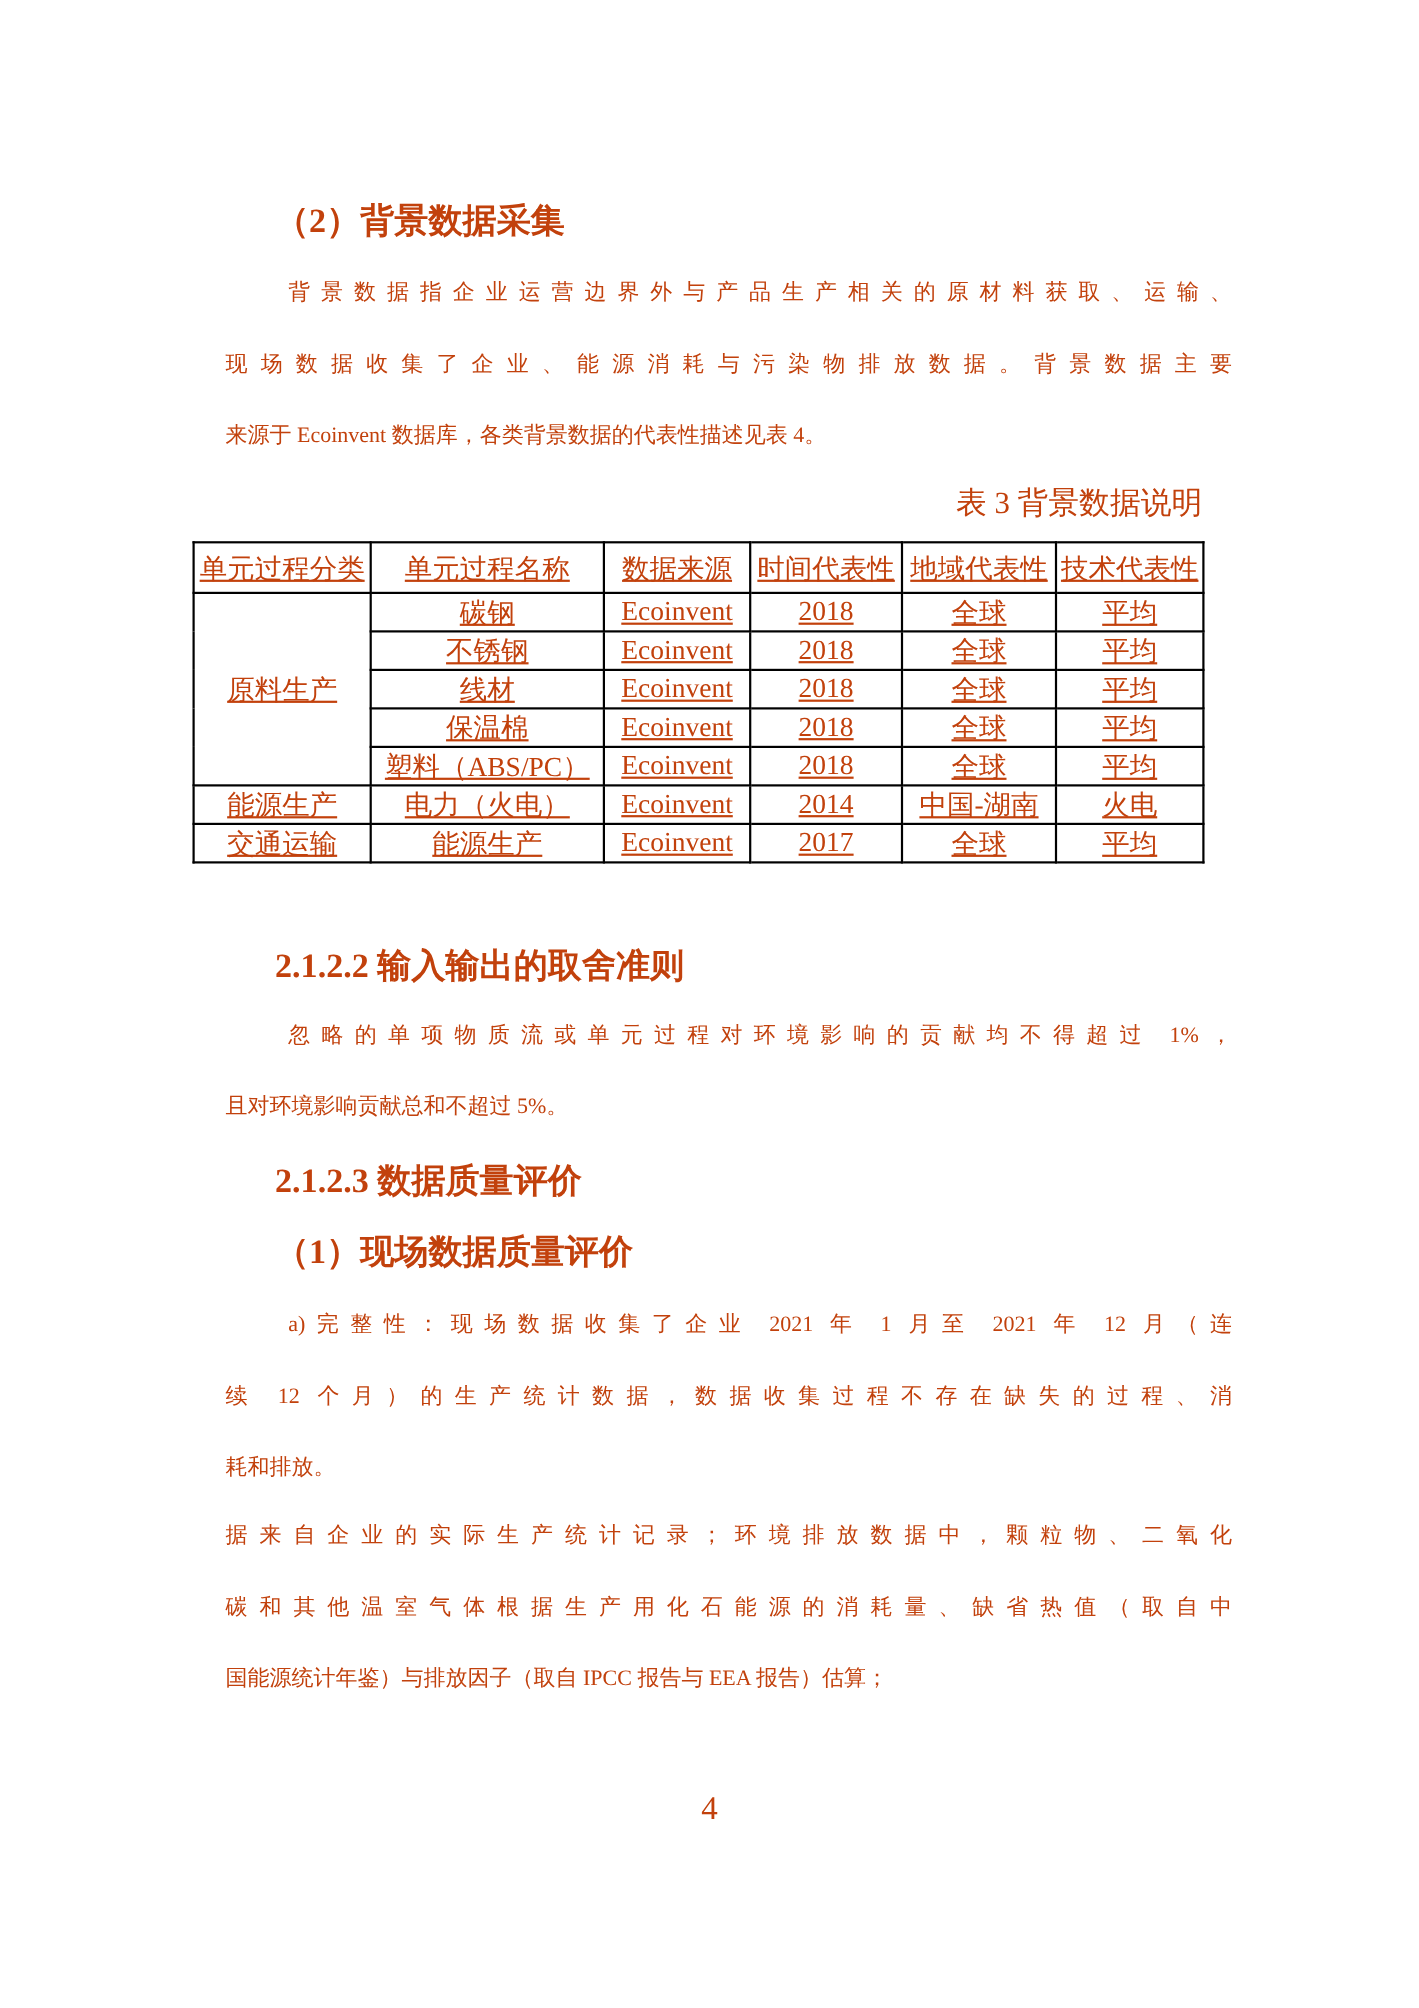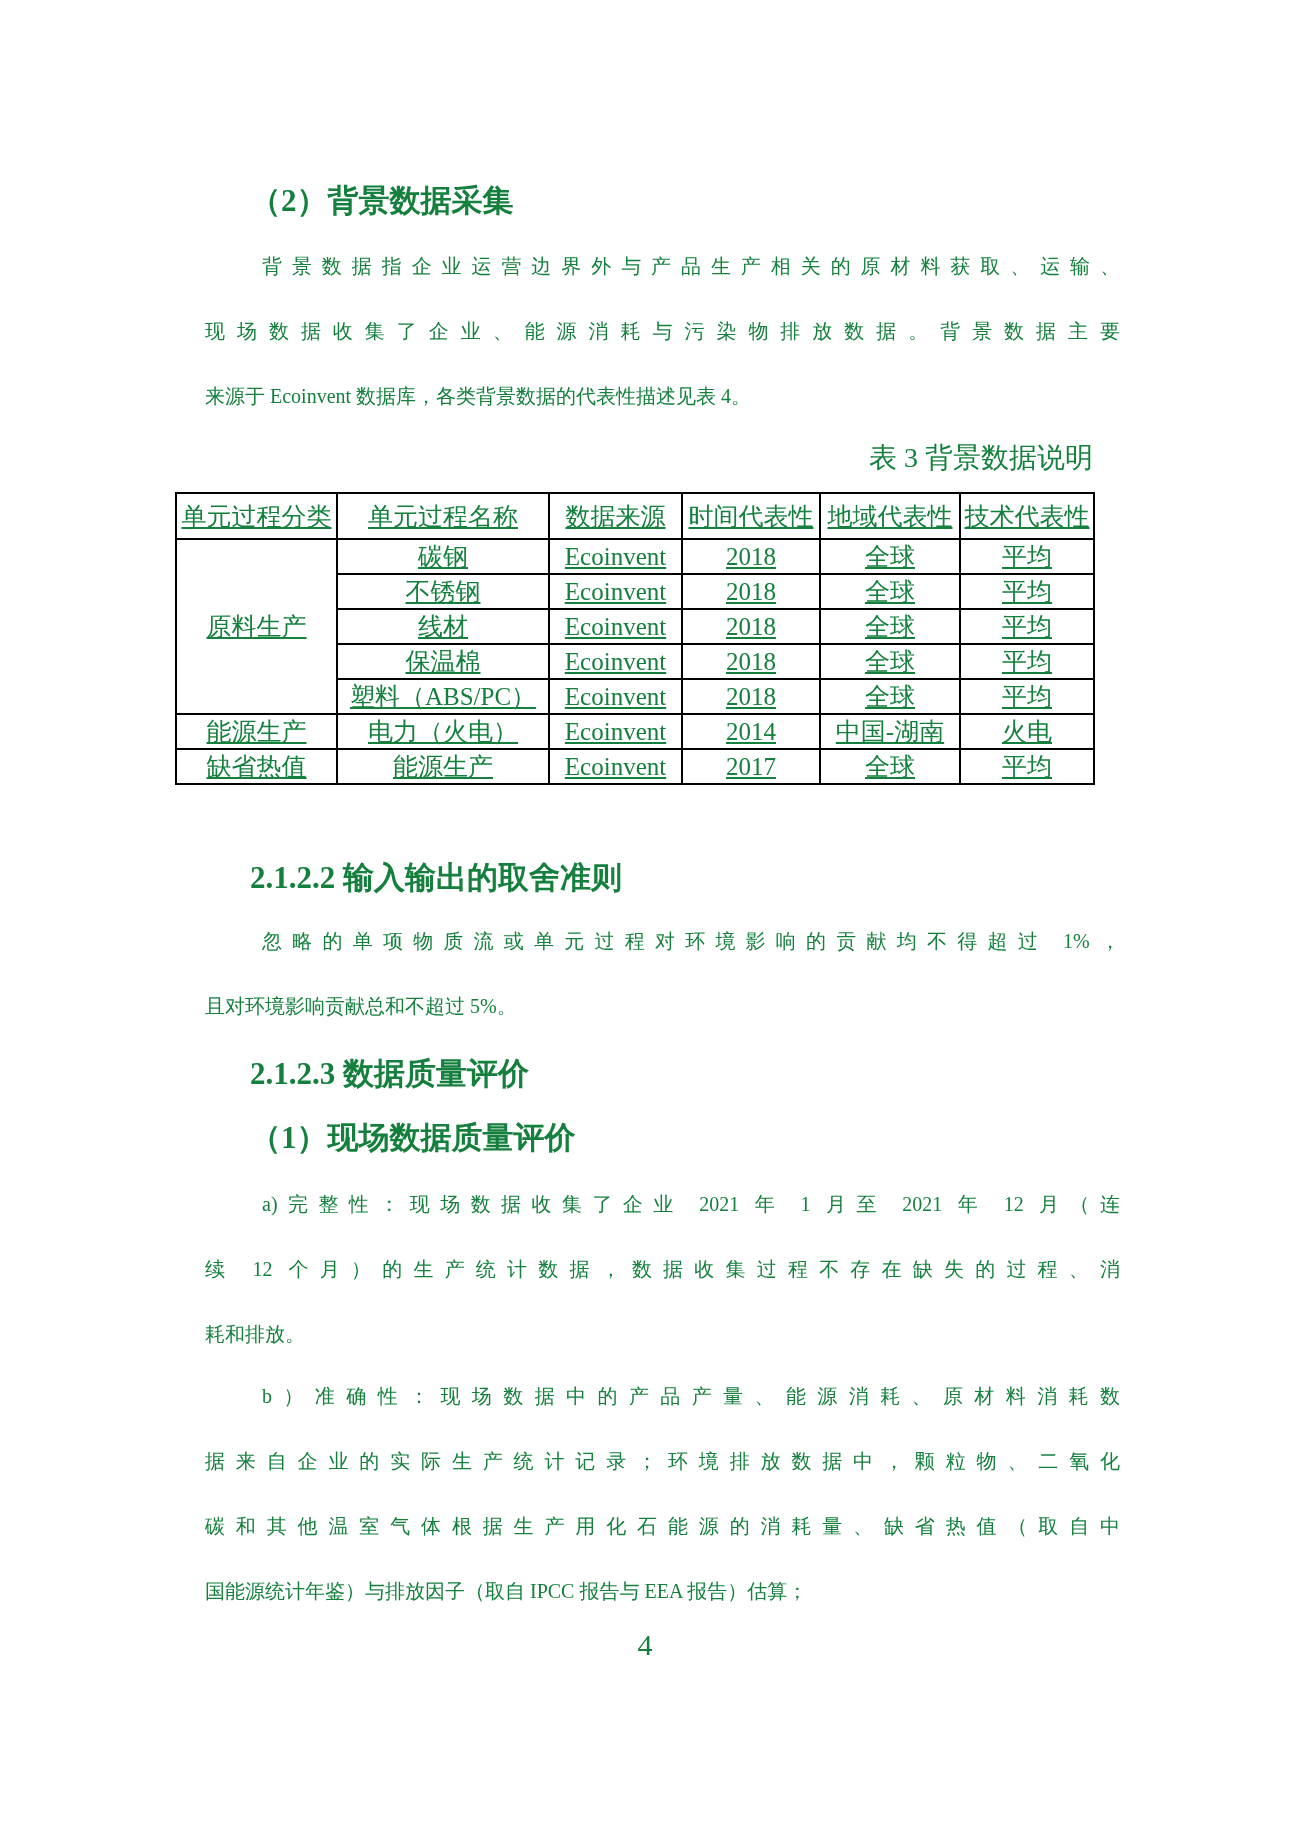--- a/index.html
+++ b/index.html
@@ -2,21 +2,21 @@
 <html><head>
 <meta charset="utf-8">
 <style>
   * { margin:0; padding:0; box-sizing:border-box; }
   html,body { background:#ffffff; }
   .page {
     position:relative;
     width:1290px;
     height:1825px;
     background:#ffffff;
-    color:#15803d;
+    color:#c2410c;
     font-family:"Liberation Serif","DejaVu Serif",serif;
     overflow:hidden;
   }
   .heading {
     position:absolute;
     left:250px;
     font-size:31px;
     font-weight:bold;
     line-height:36px;
     white-space:nowrap;
@@ -146,21 +146,21 @@
       </tr>
       <tr class="data-row">
         <td>能源生产</td>
         <td>电力（火电）</td>
         <td>Ecoinvent</td>
         <td>2014</td>
         <td>中国-湖南</td>
         <td>火电</td>
       </tr>
       <tr class="data-row">
-        <td>缺省热值</td>
+        <td>交通运输</td>
         <td>能源生产</td>
         <td>Ecoinvent</td>
         <td>2017</td>
         <td>全球</td>
         <td>平均</td>
       </tr>
     </tbody>
   </table>
 
   <div class="heading" style="top:860px;">2.1.2.2 输入输出的取舍准则</div>
@@ -174,21 +174,20 @@
 
   <div class="heading" style="top:1120px;">（1）现场数据质量评价</div>
 
   <div class="para" style="top:1172px;">
     <div class="line first">a)完整性：现场数据收集了企业 2021 年 1 月至 2021 年 12 月（连</div>
     <div class="line">续 12 个月）的生产统计数据，数据收集过程不存在缺失的过程、消</div>
     <div class="line last">耗和排放。</div>
   </div>
 
   <div class="para" style="top:1364px;">
-    <div class="line first">b）准确性：现场数据中的产品产量、能源消耗、原材料消耗数</div>
     <div class="line">据来自企业的实际生产统计记录；环境排放数据中，颗粒物、二氧化</div>
     <div class="line">碳和其他温室气体根据生产用化石能源的消耗量、缺省热值（取自中</div>
     <div class="line last">国能源统计年鉴）与排放因子（取自 IPCC 报告与 EEA 报告）估算；</div>
   </div>
 
   <div class="page-number">4</div>
 
 </div>
 
 </body></html>

